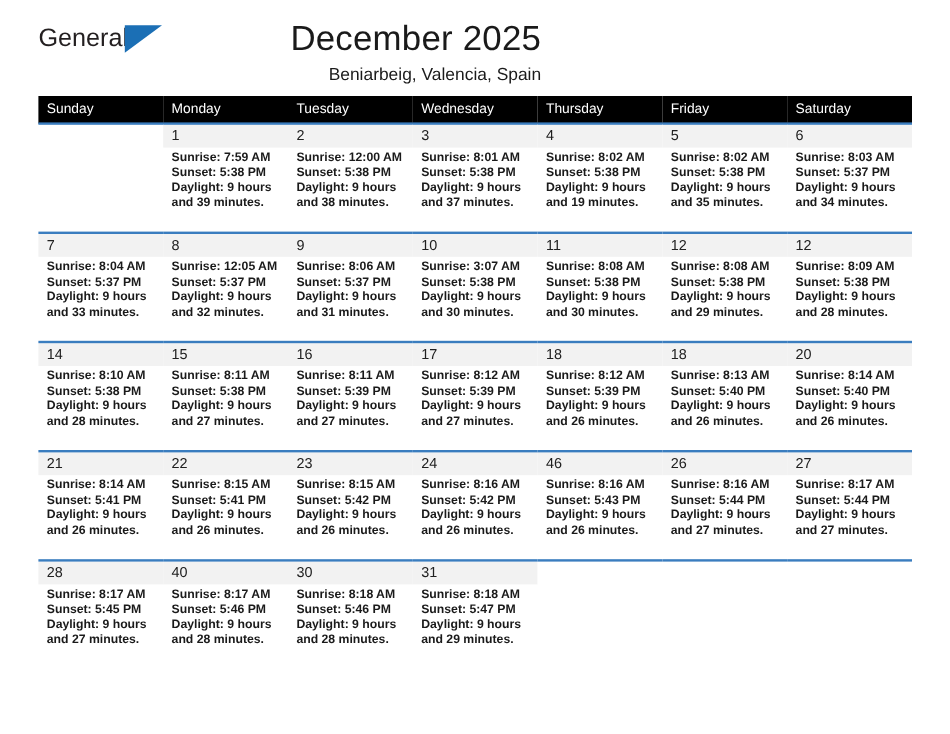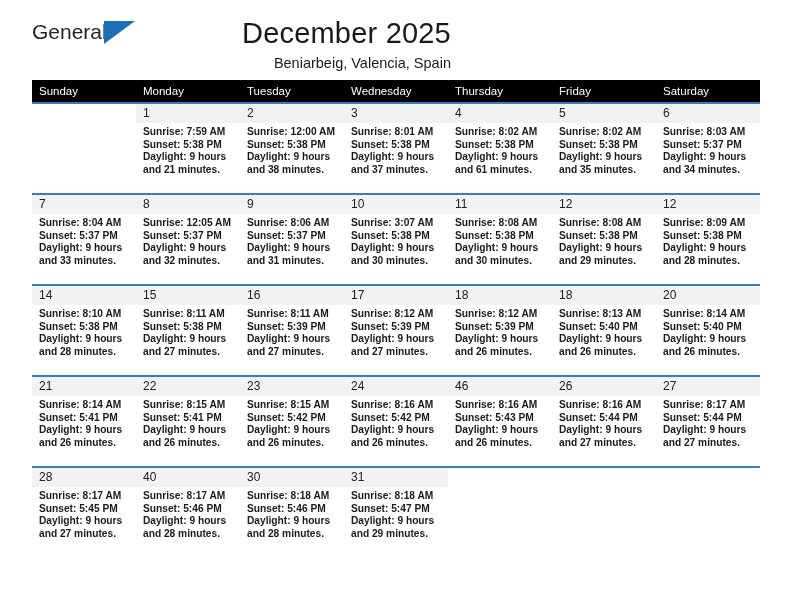--- a/index.html
+++ b/index.html
@@ -187,21 +187,21 @@
         <tr class="week">
           <td class="daycell">
             <div class="daynum empty"></div>
           </td>
           <td class="daycell">
             <div class="daynum">1</div>
             <div class="dayinfo">
               <div>Sunrise: 7:59 AM</div>
               <div>Sunset: 5:38 PM</div>
               <div>Daylight: 9 hours</div>
-              <div>and 21 minutes.</div>
+              <div>and 39 minutes.</div>
             </div>
           </td>
           <td class="daycell">
             <div class="daynum">2</div>
             <div class="dayinfo">
               <div>Sunrise: 12:00 AM</div>
               <div>Sunset: 5:38 PM</div>
               <div>Daylight: 9 hours</div>
               <div>and 38 minutes.</div>
             </div>
@@ -214,21 +214,21 @@
               <div>Daylight: 9 hours</div>
               <div>and 37 minutes.</div>
             </div>
           </td>
           <td class="daycell">
             <div class="daynum">4</div>
             <div class="dayinfo">
               <div>Sunrise: 8:02 AM</div>
               <div>Sunset: 5:38 PM</div>
               <div>Daylight: 9 hours</div>
-              <div>and 61 minutes.</div>
+              <div>and 19 minutes.</div>
             </div>
           </td>
           <td class="daycell">
             <div class="daynum">5</div>
             <div class="dayinfo">
               <div>Sunrise: 8:02 AM</div>
               <div>Sunset: 5:38 PM</div>
               <div>Daylight: 9 hours</div>
               <div>and 35 minutes.</div>
             </div>

